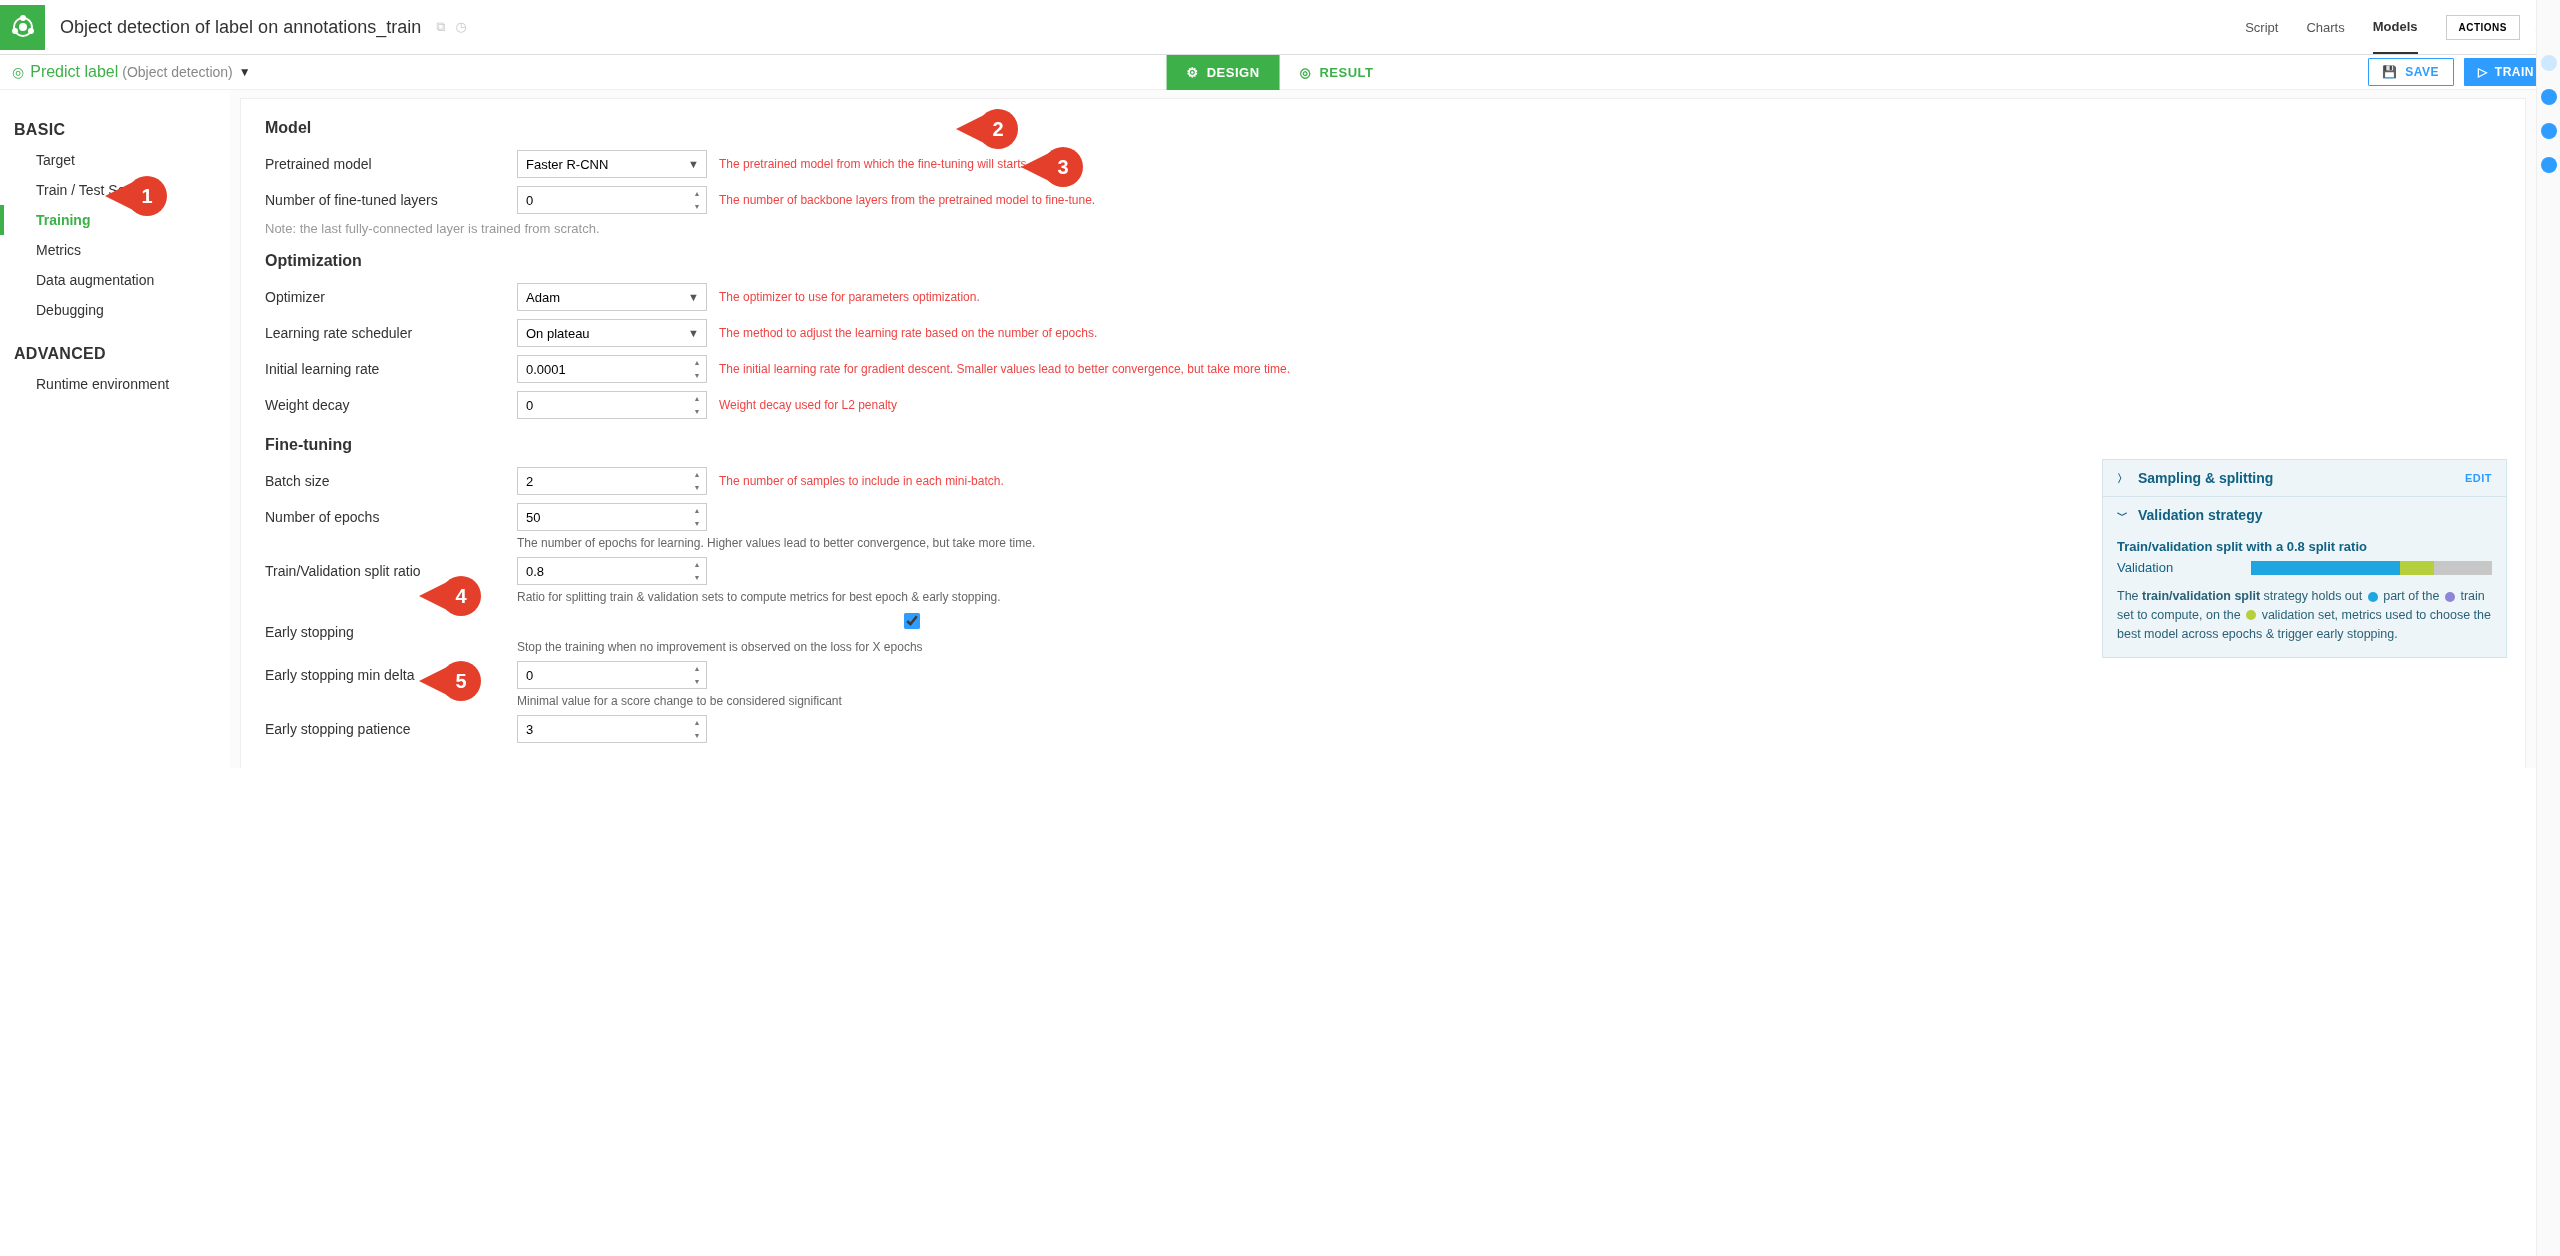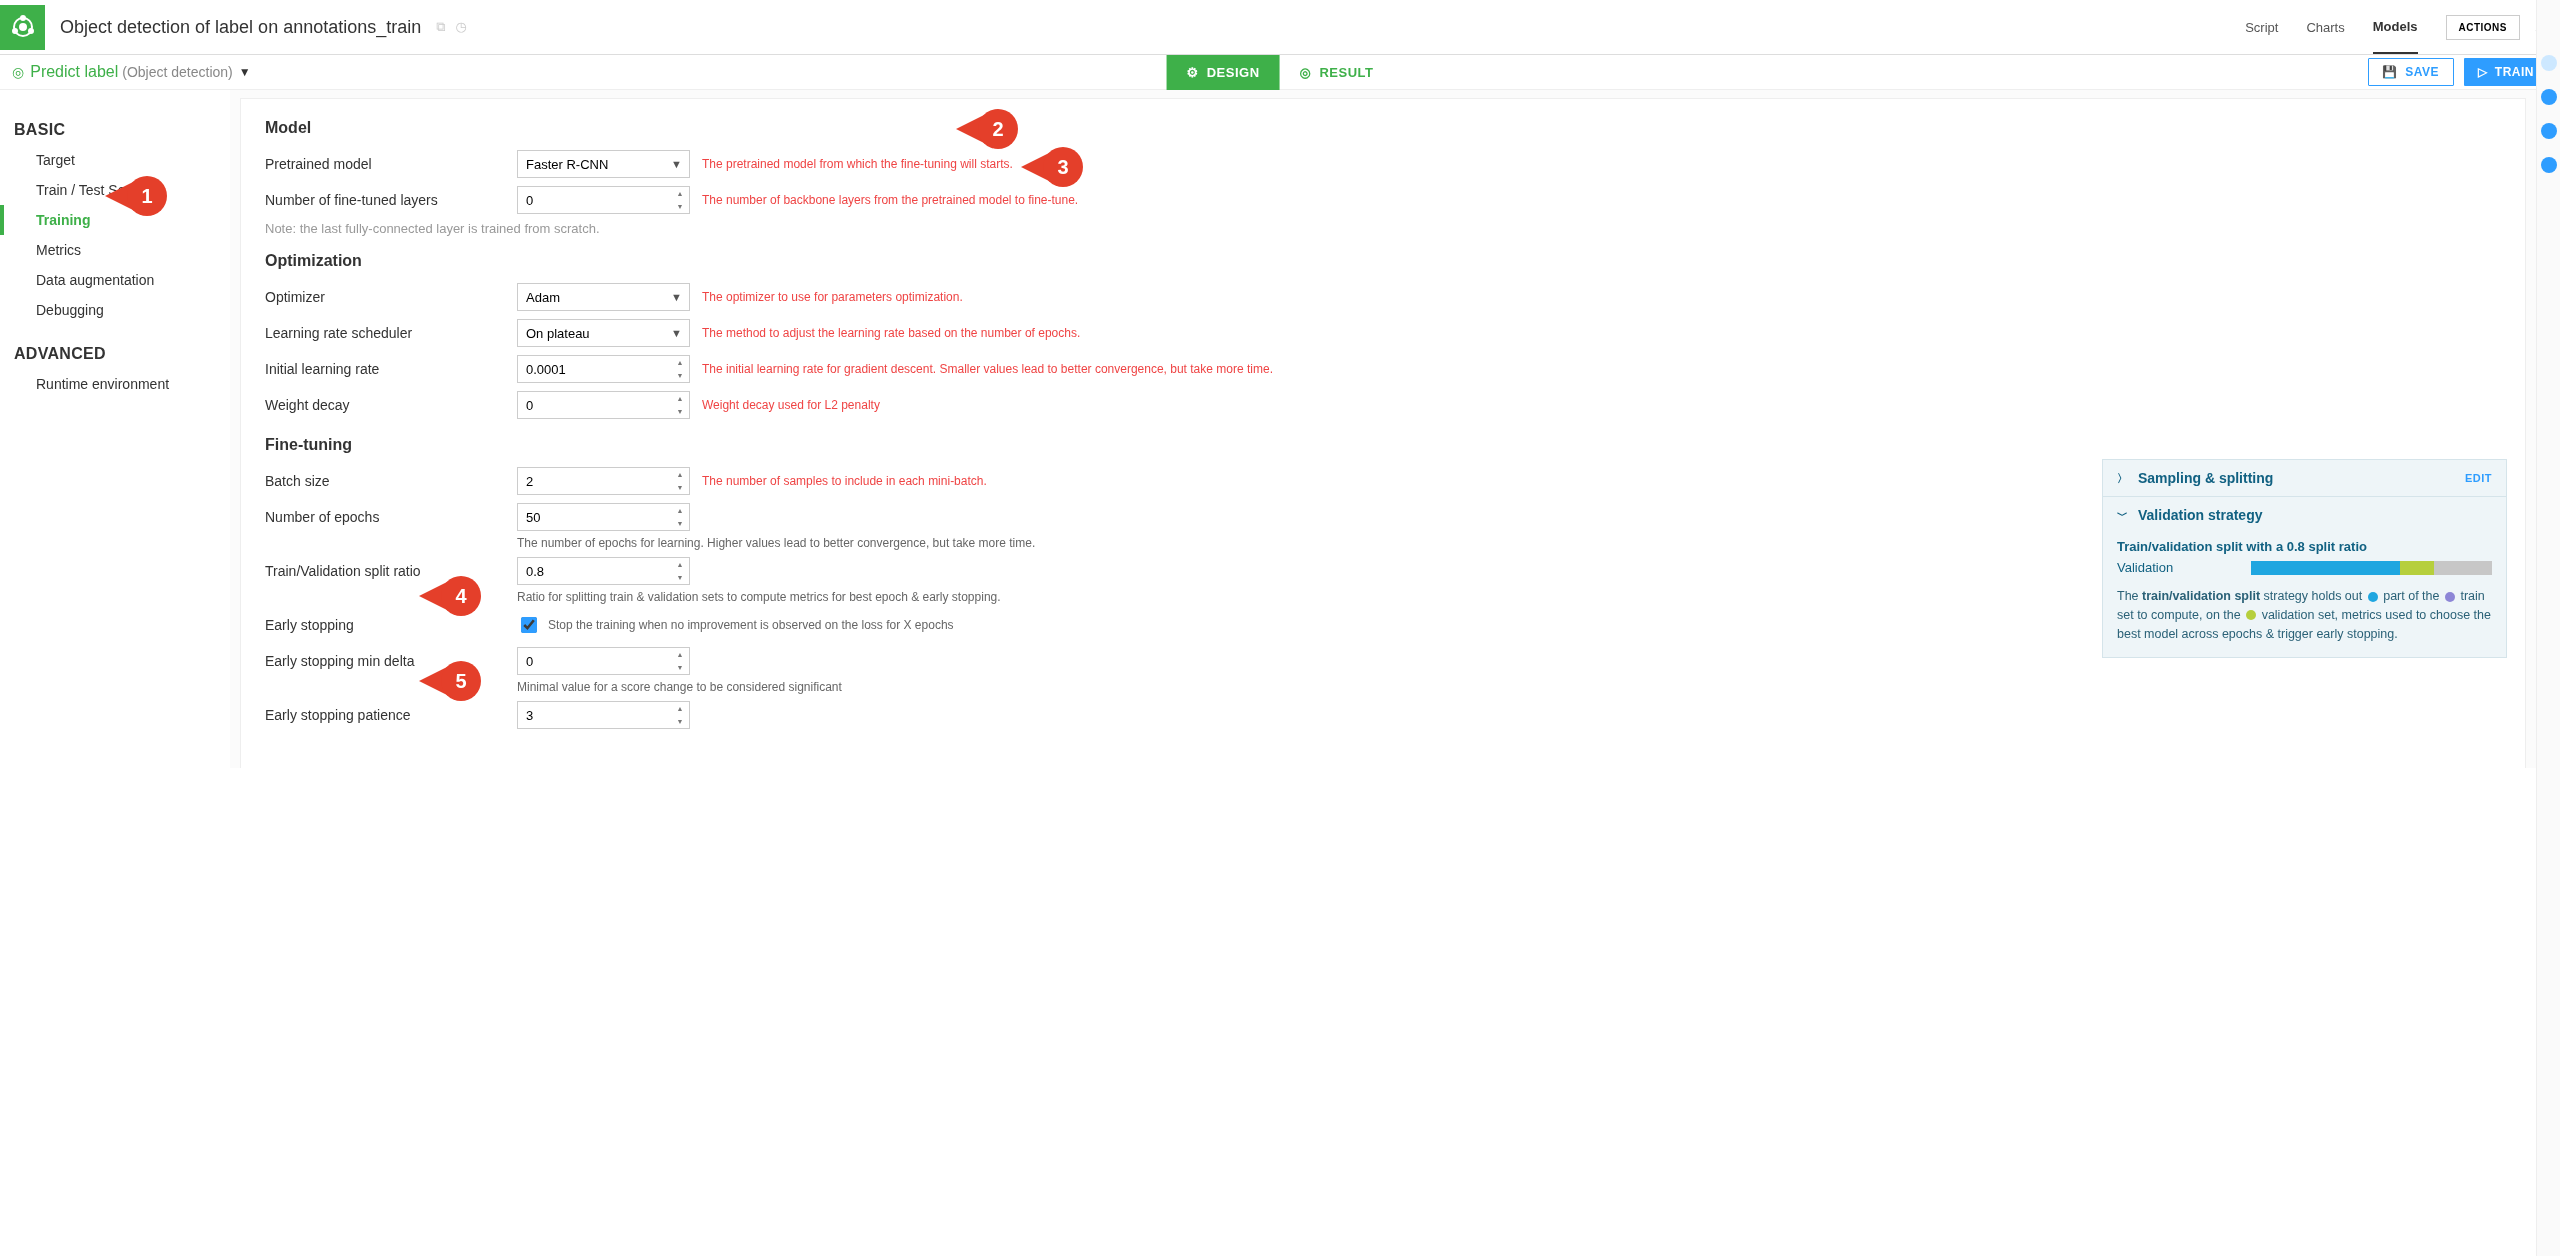--- a/index.html
+++ b/index.html
@@ -132,21 +132,21 @@
   .panel {
     background:#fff; border:1px solid #eee; padding: 20px 24px 40px; position:relative;
     min-height: 100%;
   }
   .sect-title { font-weight:700; font-size:16px; margin: 16px 0 12px; color:#333;}
   .sect-title.first { margin-top:0;}
   .row {
     display:flex; align-items:center; gap:12px; margin: 6px 0; min-height:30px;
   }
   .row .lbl { width:240px; font-size:14px; color:#333;}
-  .row .ctrl { width:173px; position:relative;}
+  .row .ctrl { width:190px; position:relative;}
   .row select, .row input[type=text], .row input[type=number] {
     width:100%; height:28px; border:1px solid #ccc; padding:0 8px;
     font-size:13px; background:#fff;
   }
   .row select { appearance:none; padding-right:22px;}
   .row .sel-arrow {
     position:absolute; right:8px; top:50%; transform:translateY(-50%);
     pointer-events:none; color:#555; font-size:11px;
   }
   .row .spin {
@@ -155,21 +155,21 @@
   }
   .row .spin div {
     flex:1; font-size:7px; text-align:center; color:#777; line-height:1;
     display:flex; align-items:center; justify-content:center;
   }
   .row .help { font-size:12px; color:#ef4444; flex:1;}
   .note { color:#999; font-size:13px; margin: 6px 0 0 0;}
   .help-below {
     font-size:12px; color:#666; margin: -2px 0 6px 252px;
   }
-  .chk-row .ctrl { display:flex; align-items:center; gap:8px; width:auto;}
+  .chk-row .ctrl { display:flex; align-items:flex-end; gap:8px; width:auto;flex-direction:column;}
   .chk-row input[type=checkbox] {
     width:16px; height:16px; accent-color:#2e9dff; cursor:pointer;
   }
   .chk-row .chk-label { font-size:12px; color:#666;}
 
   
   .card {
     position:absolute; right:18px; top:360px; width:405px;
     background:#eef5f8; border:1px solid #d5e4ea;
     font-size:13px; color:#2a6177;

